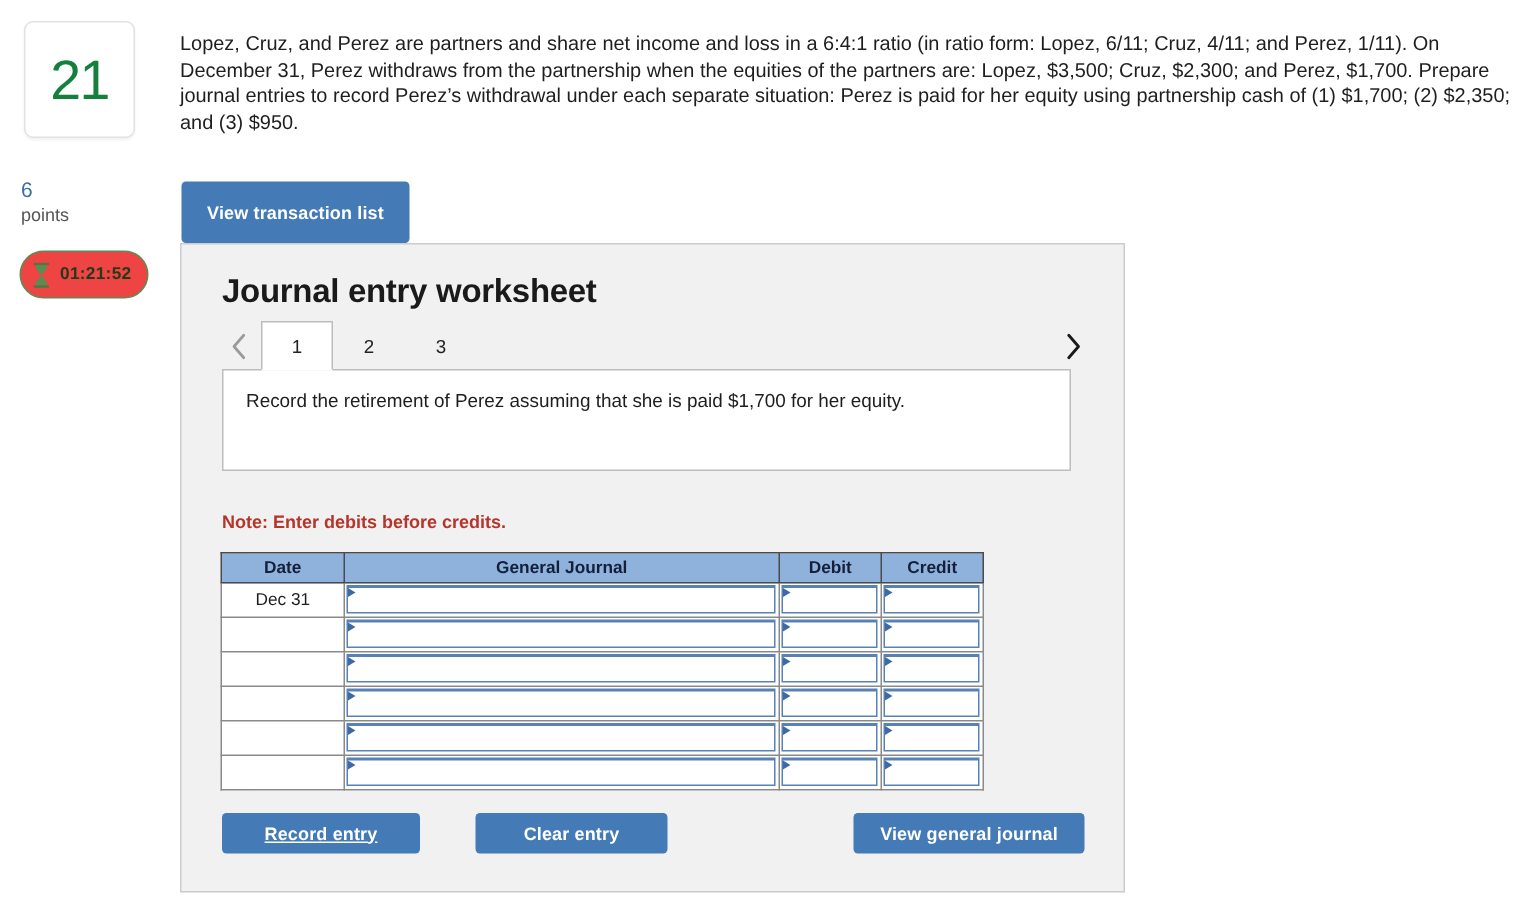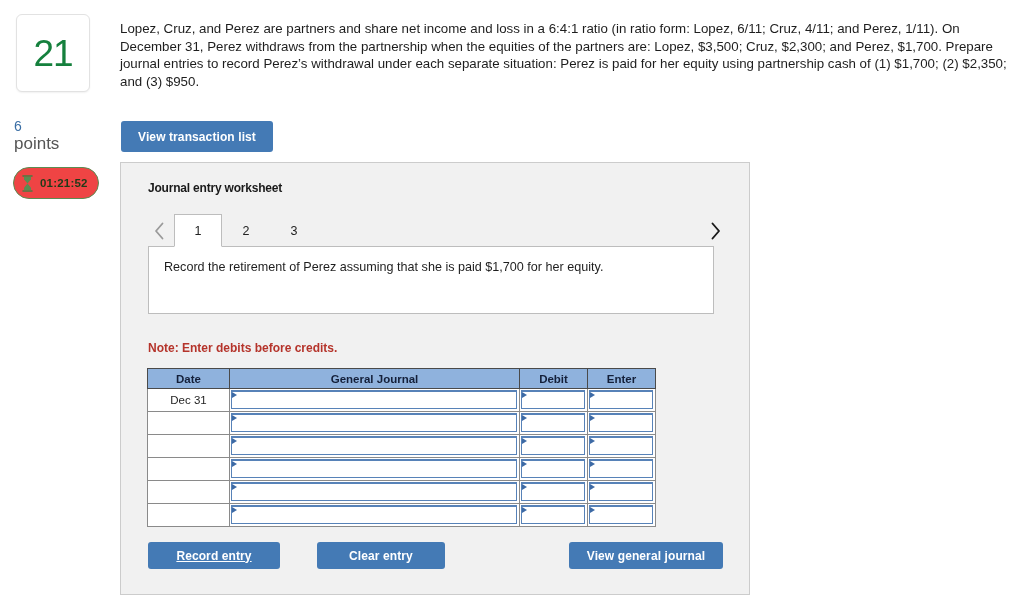--- a/index.html
+++ b/index.html
@@ -50,21 +50,21 @@
     left: 14px;
     top: 118px;
     width: 100px;
   }
   #points-value {
     font-size: 14px;
     color: #3a6ea5;
     line-height: 17px;
   }
   #points-label {
-    font-size: 17px;
+    font-size: 12px;
     color: #555555;
     line-height: 17px;
   }
   #timer-badge {
     position: absolute;
     left: 13px;
     top: 167px;
     height: 32px;
     box-sizing: border-box;
     padding: 0 10px 0 7px;
@@ -112,39 +112,39 @@
     letter-spacing: 0.1px;
     cursor: pointer;
     padding: 0;
     text-align: center;
   }
   #view-transaction-list-button {
     position: absolute;
     left: 121px;
     top: 121px;
     width: 152px;
-    height: 31px;
+    height: 41px;
   }
 
   
   #worksheet-panel {
     position: absolute;
     left: 120px;
     top: 162px;
     width: 630px;
     height: 433px;
     box-sizing: border-box;
     background: #f1f1f1;
     border: 1px solid #cccccc;
   }
   #worksheet-title {
     position: absolute;
     left: 27px;
     top: 18px;
-    font-size: 12px;
+    font-size: 22px;
     font-weight: bold;
     color: #1a1a1a;
     letter-spacing: -0.2px;
   }
 
   
   #tabs-row {
     position: absolute;
     left: 27px;
     top: 51px;
@@ -384,21 +384,21 @@
       <col class="col-date">
         <col class="col-gj">
         <col class="col-debit">
         <col class="col-credit">
     </colgroup>
     <thead>
       <tr>
         <th>Date</th>
         <th>General Journal</th>
         <th>Debit</th>
-        <th>Enter</th>
+        <th>Credit</th>
       </tr>
     </thead>
     <tbody>
       <tr>
         <td class="date-cell">Dec 31</td>
         <td>
             <div class="cellwrap">
               <div class="field"></div>
             </div>
           </td>

